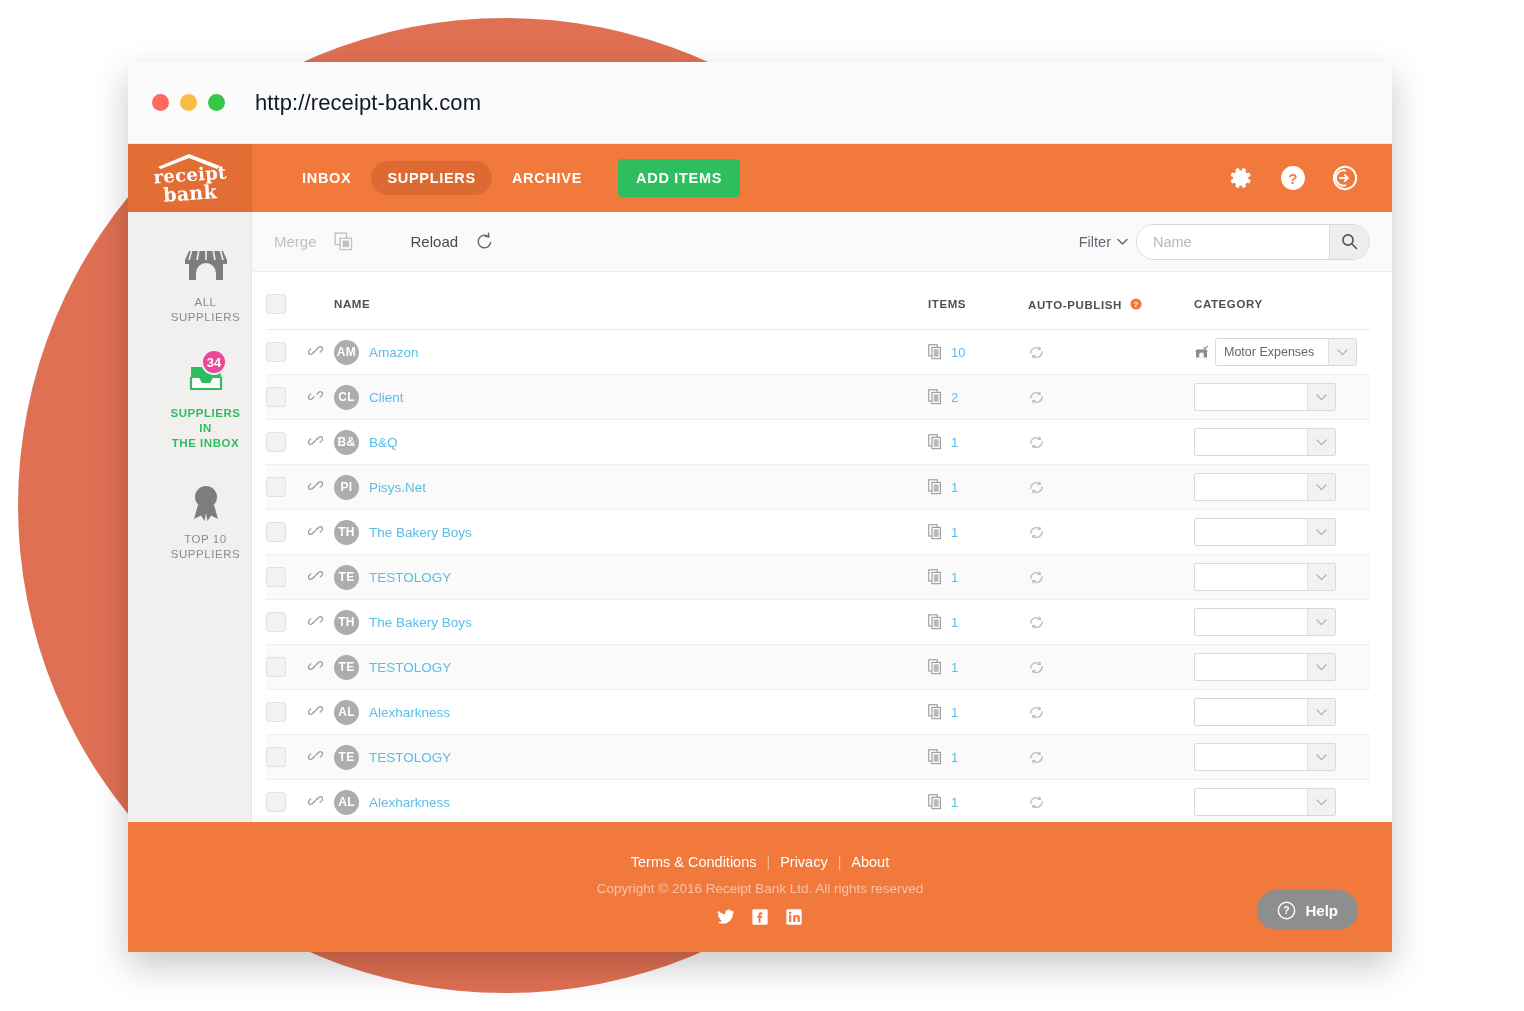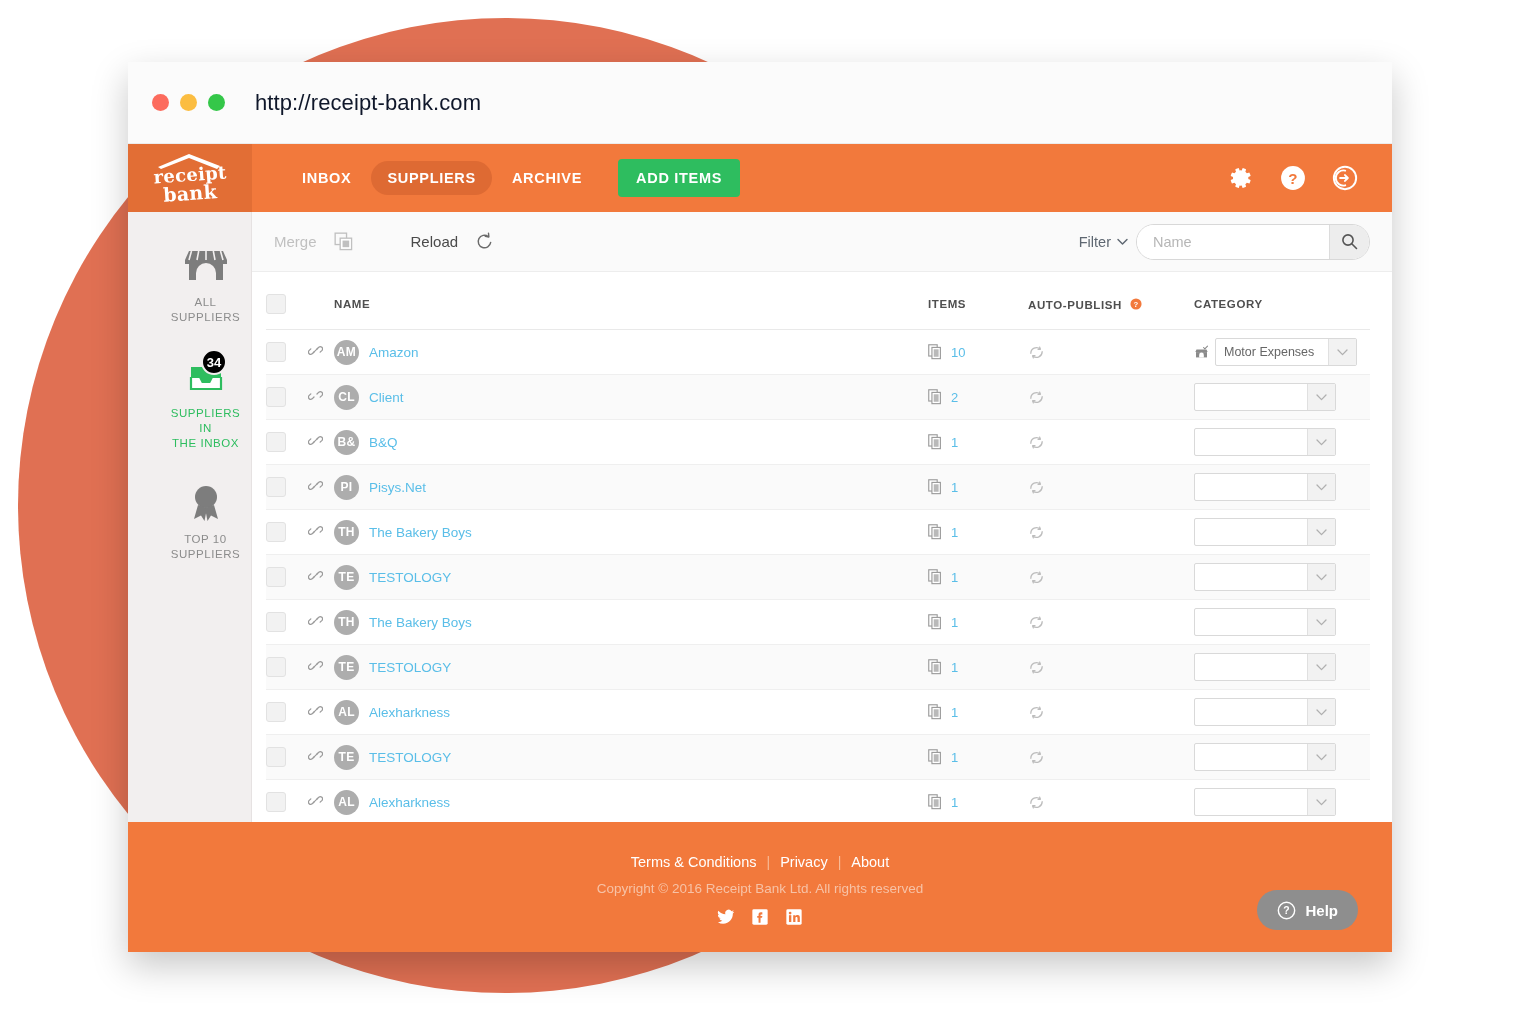--- a/index.html
+++ b/index.html
@@ -108,25 +108,25 @@
   }
   .side-item {
     display: flex; flex-direction: column; align-items: center;
     padding: 14px 6px 16px; cursor: pointer; position: relative;
   }
   .side-ico { width: 46px; height: 42px; position: relative; margin-bottom: 9px; }
   .side-label {
     font-size: 11.5px; letter-spacing: 0.55px; text-align: center;
     color: #8c8c8c; line-height: 15px; font-weight: 400;
   }
-  .side-item.active .side-label { color: #2EBD5F; }
+  .side-item.active .side-label { color: #2EBD5F; font-weight: bold; }
   .badge {
     position: absolute; right: 24px; top: 8px;
     min-width: 26px; height: 26px; border-radius: 50%;
-    background: #000000; color: #fff;
+    background: #ec4899; color: #fff;
     font-size: 13px; font-weight: bold;
     display: flex; align-items: center; justify-content: center;
     border: 2px solid #F2EFEF;
   }
 
   
   .main { flex: 1 1 auto; display: flex; flex-direction: column; min-width: 0; background: #fff; }
 
   .toolbar {
     height: 60px; flex: 0 0 60px;

